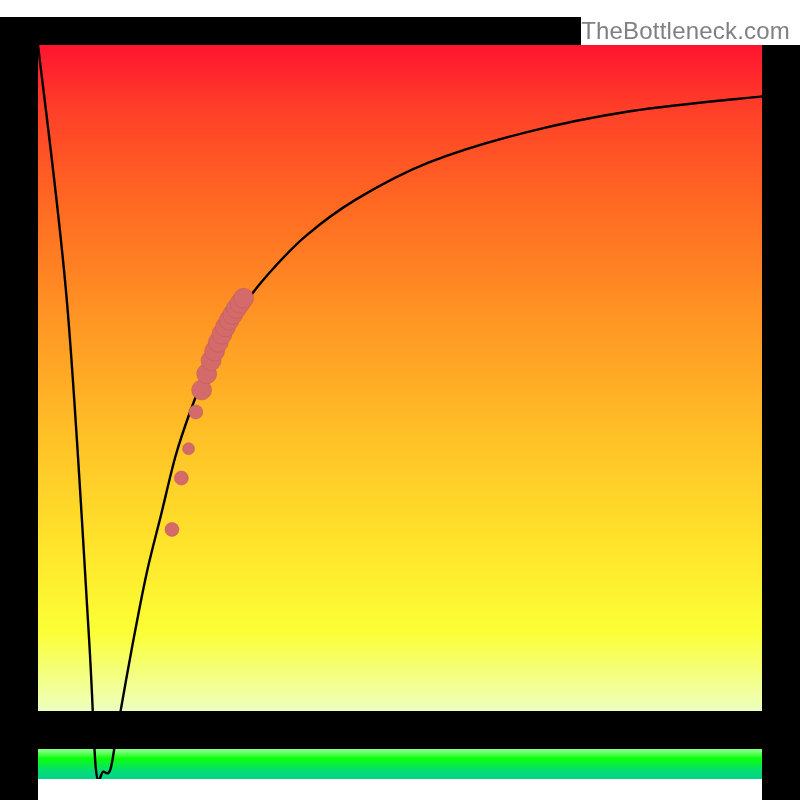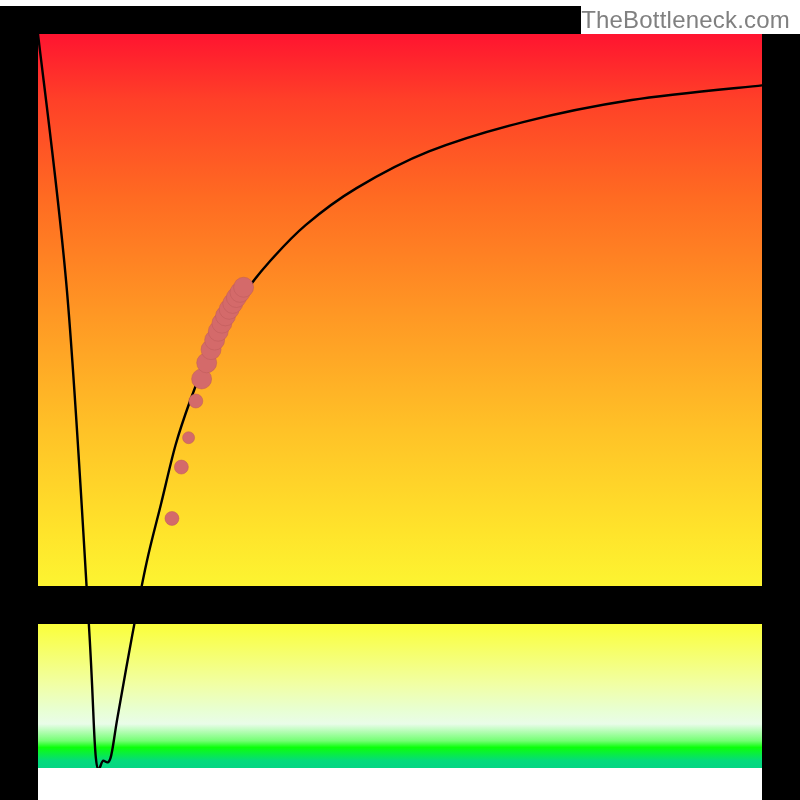--- a/index.html
+++ b/index.html
@@ -5,24 +5,24 @@
   html, body {
     margin: 0;
     padding: 0;
     width: 800px;
     height: 800px;
     overflow: hidden;
     background: #ffffff;
   }
   .chart-frame {
     position: absolute;
-    top: 6px;
+    top: 17px;
     left: 0;
     width: 800px;
-    height: 618px;
+    height: 732px;
   }
   .border {
     position: absolute;
     background: #000000;
   }
   .border-left   { left: 0;   top: 0;    width: 38px;  height: 800px; }
   .border-right  { right: 0;  top: 0;    width: 38px;  height: 800px; }
   .border-bottom { left: 0;   bottom: 0; width: 800px; height: 38px;  }
   .border-top    { left: 0;   top: 0;    width: 800px; height: 28px;  }
   .plot-area {

